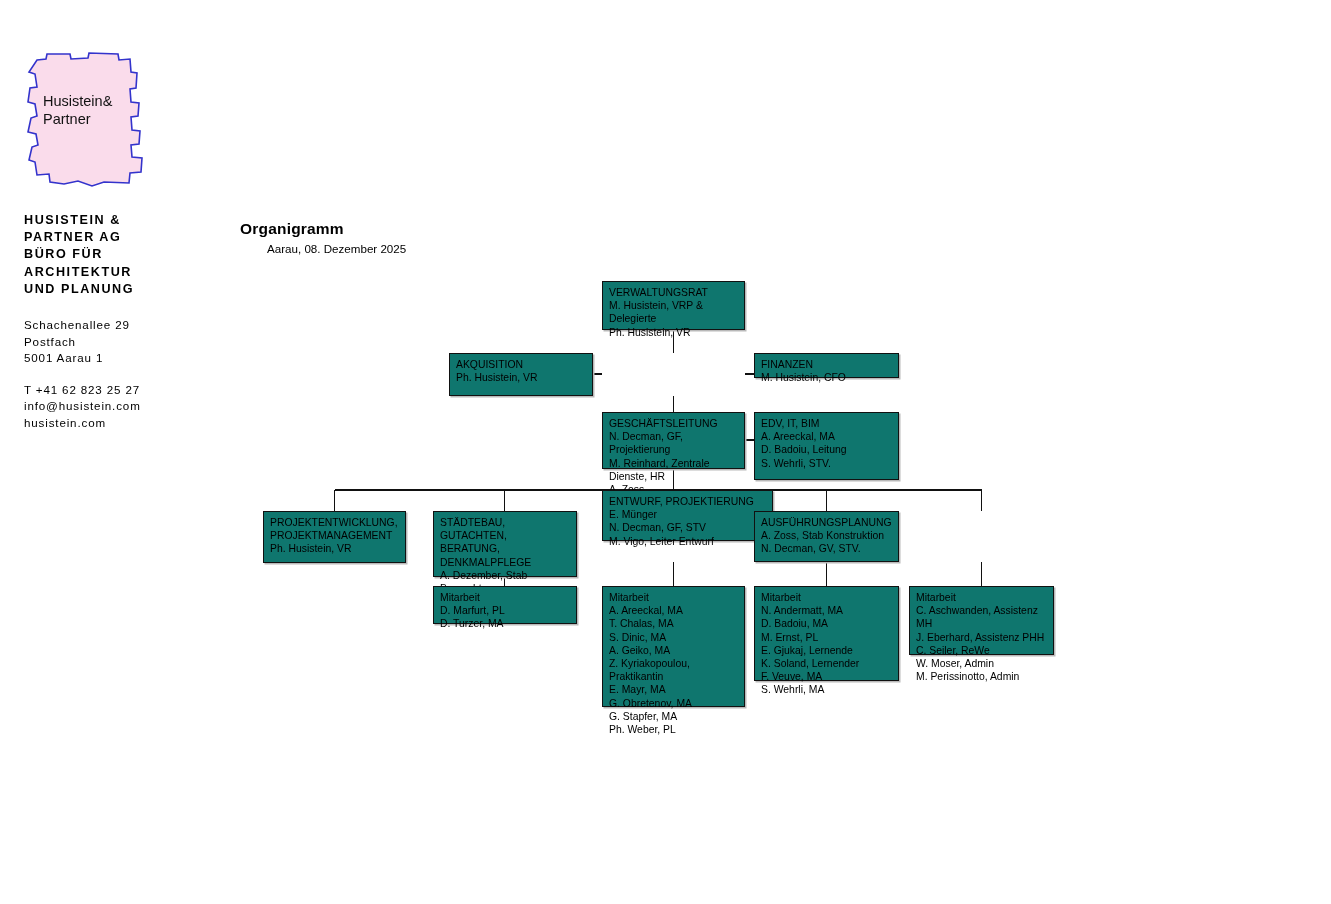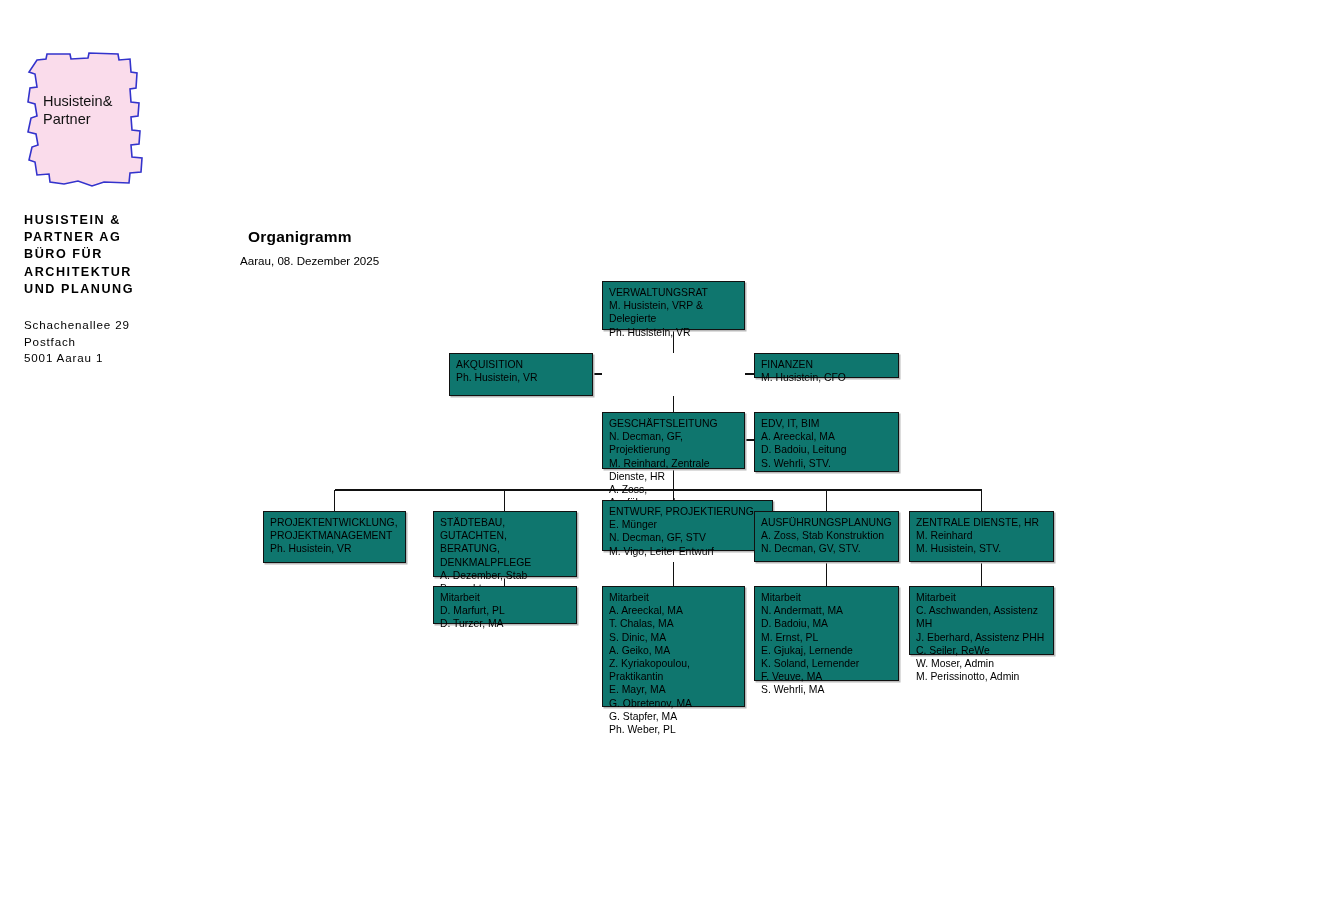--- a/index.html
+++ b/index.html
@@ -55,25 +55,26 @@
   
   #chart-heading {
     position: absolute;
     left: 240px;
     top: 220px;
   }
   #chart-title {
     font-size: 15.5px;
     font-weight: bold;
     letter-spacing: 0.2px;
-    margin: 8px;
+    margin: 0;
   }
   #chart-subtitle {
     font-size: 11.6px;
     margin-top: 4px;
+    margin-left: 27px;
   }
 
   
   #org-chart {
     position: absolute;
     left: 0;
     top: 0;
     width: 1331px;
     height: 904px;
   }
@@ -120,20 +121,23 @@
   </svg>
 
   <div id="company-name">HUSISTEIN &amp;
 PARTNER AG
 BÜRO FÜR
 ARCHITEKTUR
 UND PLANUNG</div>
   <div id="address-block">Schachenallee 29
 Postfach
 5001 Aarau 1</div>
+  <div id="contact-block">T +41 62 823 25 27
+info@husistein.com
+husistein.com</div>
 </div>
 
 <div id="chart-heading">
   <h1 id="chart-title">Organigramm</h1>
   <div id="chart-subtitle">Aarau, 08. Dezember 2025</div>
 </div>
 
 <div id="org-chart">
 
   <svg id="connector-layer" viewBox="0 0 1331 904" xmlns="http://www.w3.org/2000/svg">
@@ -183,58 +187,53 @@
     <div class="node-people">M. Husistein, CFO</div>
   </div>
 
   <div class="node" style="left:602px; top:412px; width:143px; height:57px;">
     <div class="node-title">GESCHÄFTSLEITUNG</div>
     <div class="node-people">N. Decman, GF, Projektierung
 M. Reinhard, Zentrale Dienste, HR
 A. Zoss, Ausführungsplanung</div>
   </div>
 
-  <div class="node" style="left:754px; top:412px; width:145px; height:60px;">
+  <div class="node" style="left:754px; top:412px; width:145px; height:68px;">
     <div class="node-title">EDV, IT, BIM</div>
     <div class="node-people">A. Areeckal, MA
 D. Badoiu, Leitung
 S. Wehrli, STV.</div>
   </div>
 
   <div class="node" style="left:263px; top:511px; width:143px; height:52px;">
     <div class="node-title">PROJEKTENTWICKLUNG,
 PROJEKTMANAGEMENT</div>
     <div class="node-people">Ph. Husistein, VR</div>
   </div>
 
   <div class="node" style="left:433px; top:511px; width:144px; height:66px;">
     <div class="node-title">STÄDTEBAU, GUTACHTEN,
 BERATUNG, DENKMALPFLEGE</div>
     <div class="node-people">A. Dezember, Stab Baurecht
 Ph. Husistein, STV.</div>
   </div>
 
-  <div class="node" style="left:602px; top:500px; width:171px; height:51px;">
+  <div class="node" style="left:602px; top:490px; width:171px; height:51px;">
     <div class="node-title">ENTWURF, PROJEKTIERUNG</div>
     <div class="node-people">E. Münger
 N. Decman, GF, STV
 M. Vigo, Leiter Entwurf</div>
   </div>
 
   <div class="node" style="left:754px; top:511px; width:145px; height:51px;">
     <div class="node-title">AUSFÜHRUNGSPLANUNG</div>
     <div class="node-people">A. Zoss, Stab Konstruktion
 N. Decman, GV, STV.</div>
   </div>
 
-  <div class="node" style="left:909px; top:511px; width:145px; height:51px;">
-    <div class="node-title">ZENTRALE DIENSTE, HR</div>
-    <div class="node-people">M. Reinhard
-M. Husistein, STV.</div>
-  </div>
 
   <div class="node" style="left:433px; top:586px; width:144px; height:38px;">
     <div class="node-title">Mitarbeit</div>
     <div class="node-people">D. Marfurt, PL
 D. Turzer, MA</div>
   </div>
 
   <div class="node" style="left:602px; top:586px; width:143px; height:121px;">
     <div class="node-title">Mitarbeit</div>
     <div class="node-people">A. Areeckal, MA

